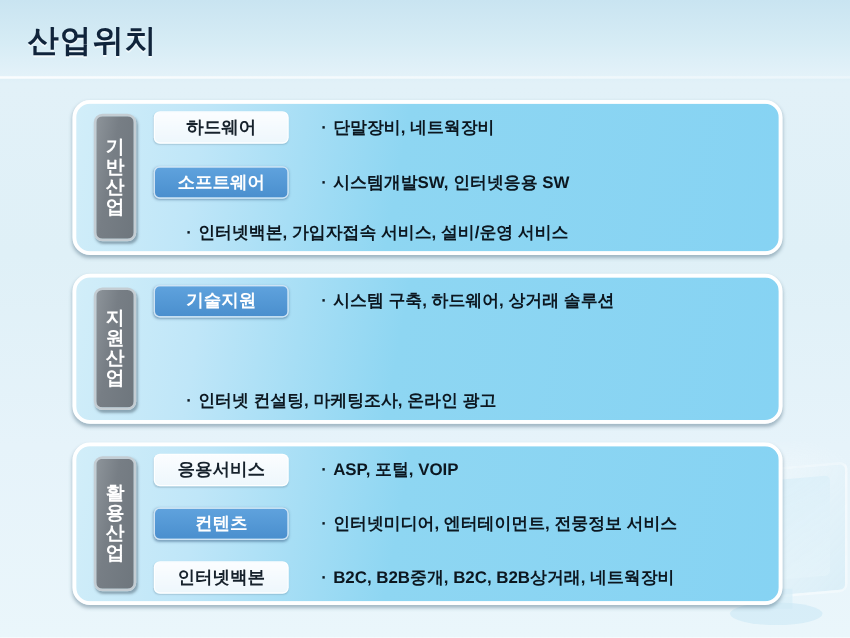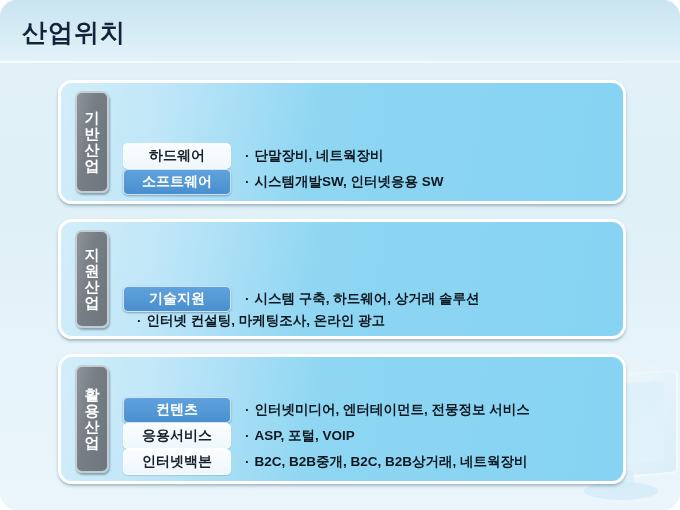--- a/index.html
+++ b/index.html
@@ -18,21 +18,20 @@
     width: 680px;
     height: 510px;
     background: linear-gradient(180deg,
         #cfe7f2 0%,
         #d8ecf6 11%,
         #e2f1f8 13%,
         #dff0f7 40%,
         #e6f3fa 70%,
         #eaf6fb 100%);
     overflow: hidden;
-    border-radius: 17px;
   }
 
   
   .title-band {
     position: absolute;
     left: 0; top: 0;
     width: 680px; height: 62px;
     background: linear-gradient(180deg, #c9e4f1 0%, #d6ecf5 55%, #e4f2f9 100%);
   }
   .title-rule {
@@ -142,21 +141,21 @@
 
   
   .rows {
     position: absolute;
     left: 62px;
     right: 10px;
     top: 6px;
     bottom: 6px;
     display: flex;
     flex-direction: column;
-    justify-content: flex-end;
+    justify-content: space-between;
   }
   .row {
     display: flex;
     align-items: center;
   }
 
   .chip {
     width: 108px;
     min-height: 24px;
     border-radius: 5px;
@@ -175,21 +174,21 @@
     white-space: nowrap;
   }
   .chip.highlight {
     background: linear-gradient(180deg, #5fa2dd 0%, #4a8fce 100%);
     color: #ffffff;
     border: 1px solid #cfe3f4;
     box-shadow: 0 1px 2px rgba(40,80,120,.45);
   }
 
   .bullet-text {
-    margin-left: 14px;
+    margin-left: 26px;
     font-size: 13.5px;
     font-weight: bold;
     color: #0c1720;
     white-space: nowrap;
   }
   .bullet-dot {
     display: inline-block;
     margin-right: 5px;
   }
 </style>
@@ -225,20 +224,23 @@
           <span class="bullet-dot">·</span><span>단말장비, 네트웍장비</span>
         </div>
       </div>
       <div class="row">
         <div class="chip highlight">소프트웨어</div>
         <div class="bullet-text">
           <span class="bullet-dot">·</span><span>시스템개발SW, 인터넷응용 SW</span>
         </div>
       </div>
       <div class="row">
+        <div class="bullet-text">
+          <span class="bullet-dot">·</span><span>인터넷백본, 가입자접속 서비스, 설비/운영 서비스</span>
+        </div>
       </div>
     </div>
   </div>
 
   <div class="group" id="group-1">
     <div class="cat-tab">
       <span>지</span>
       <span>원</span>
       <span>산</span>
       <span>업</span>
@@ -260,32 +262,32 @@
 
   <div class="group" id="group-2">
     <div class="cat-tab">
       <span>활</span>
       <span>용</span>
       <span>산</span>
       <span>업</span>
     </div>
     <div class="rows">
       <div class="row">
+        <div class="chip">응용서비스</div>
+        <div class="bullet-text">
+          <span class="bullet-dot">·</span><span>ASP, 포털, VOIP</span>
+        </div>
+      </div>
+      <div class="row">
         <div class="chip highlight">컨텐츠</div>
         <div class="bullet-text">
           <span class="bullet-dot">·</span><span>인터넷미디어, 엔터테이먼트, 전뭉정보 서비스</span>
         </div>
       </div>
       <div class="row">
-        <div class="chip">응용서비스</div>
-        <div class="bullet-text">
-          <span class="bullet-dot">·</span><span>ASP, 포털, VOIP</span>
-        </div>
-      </div>
-      <div class="row">
         <div class="chip">인터넷백본</div>
         <div class="bullet-text">
           <span class="bullet-dot">·</span><span>B2C, B2B중개, B2C, B2B상거래, 네트웍장비</span>
         </div>
       </div>
     </div>
   </div>
 
 </div>
 

